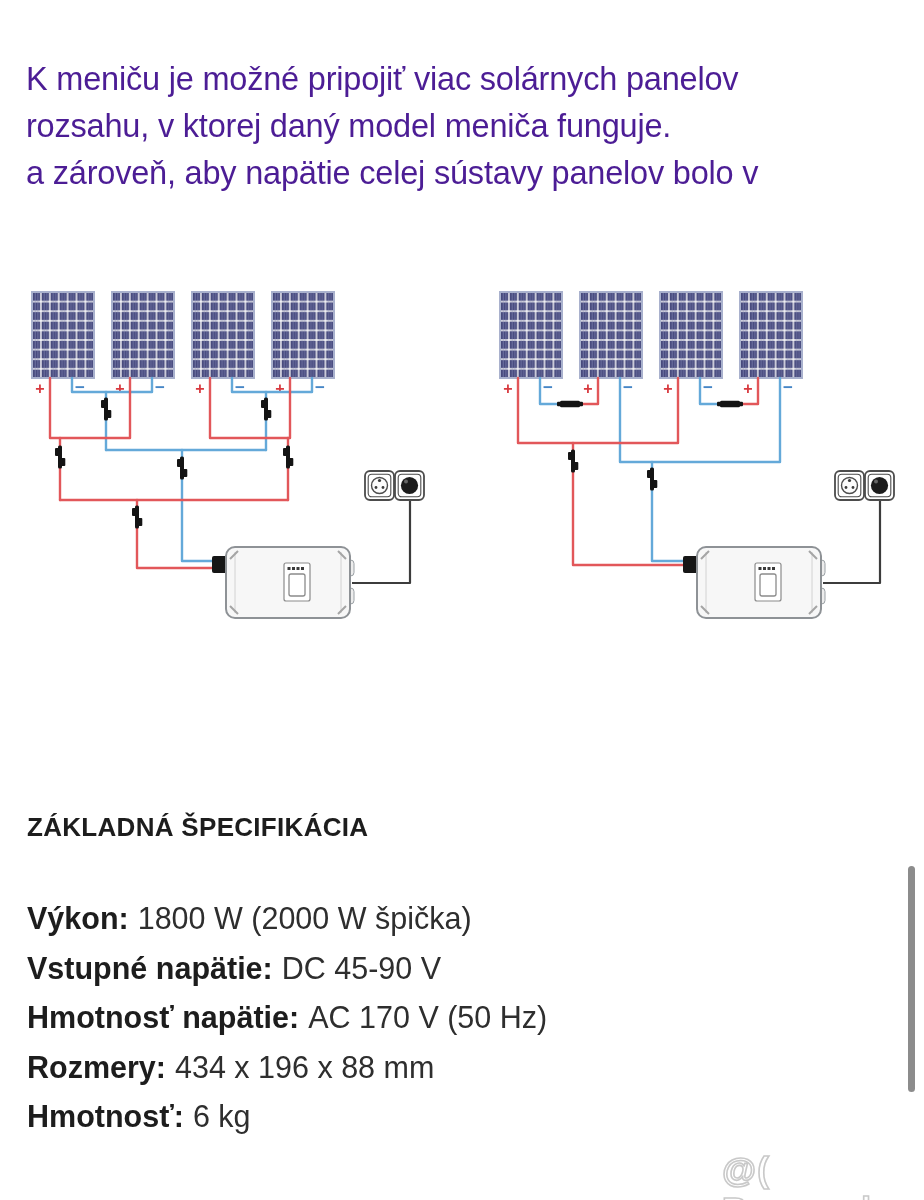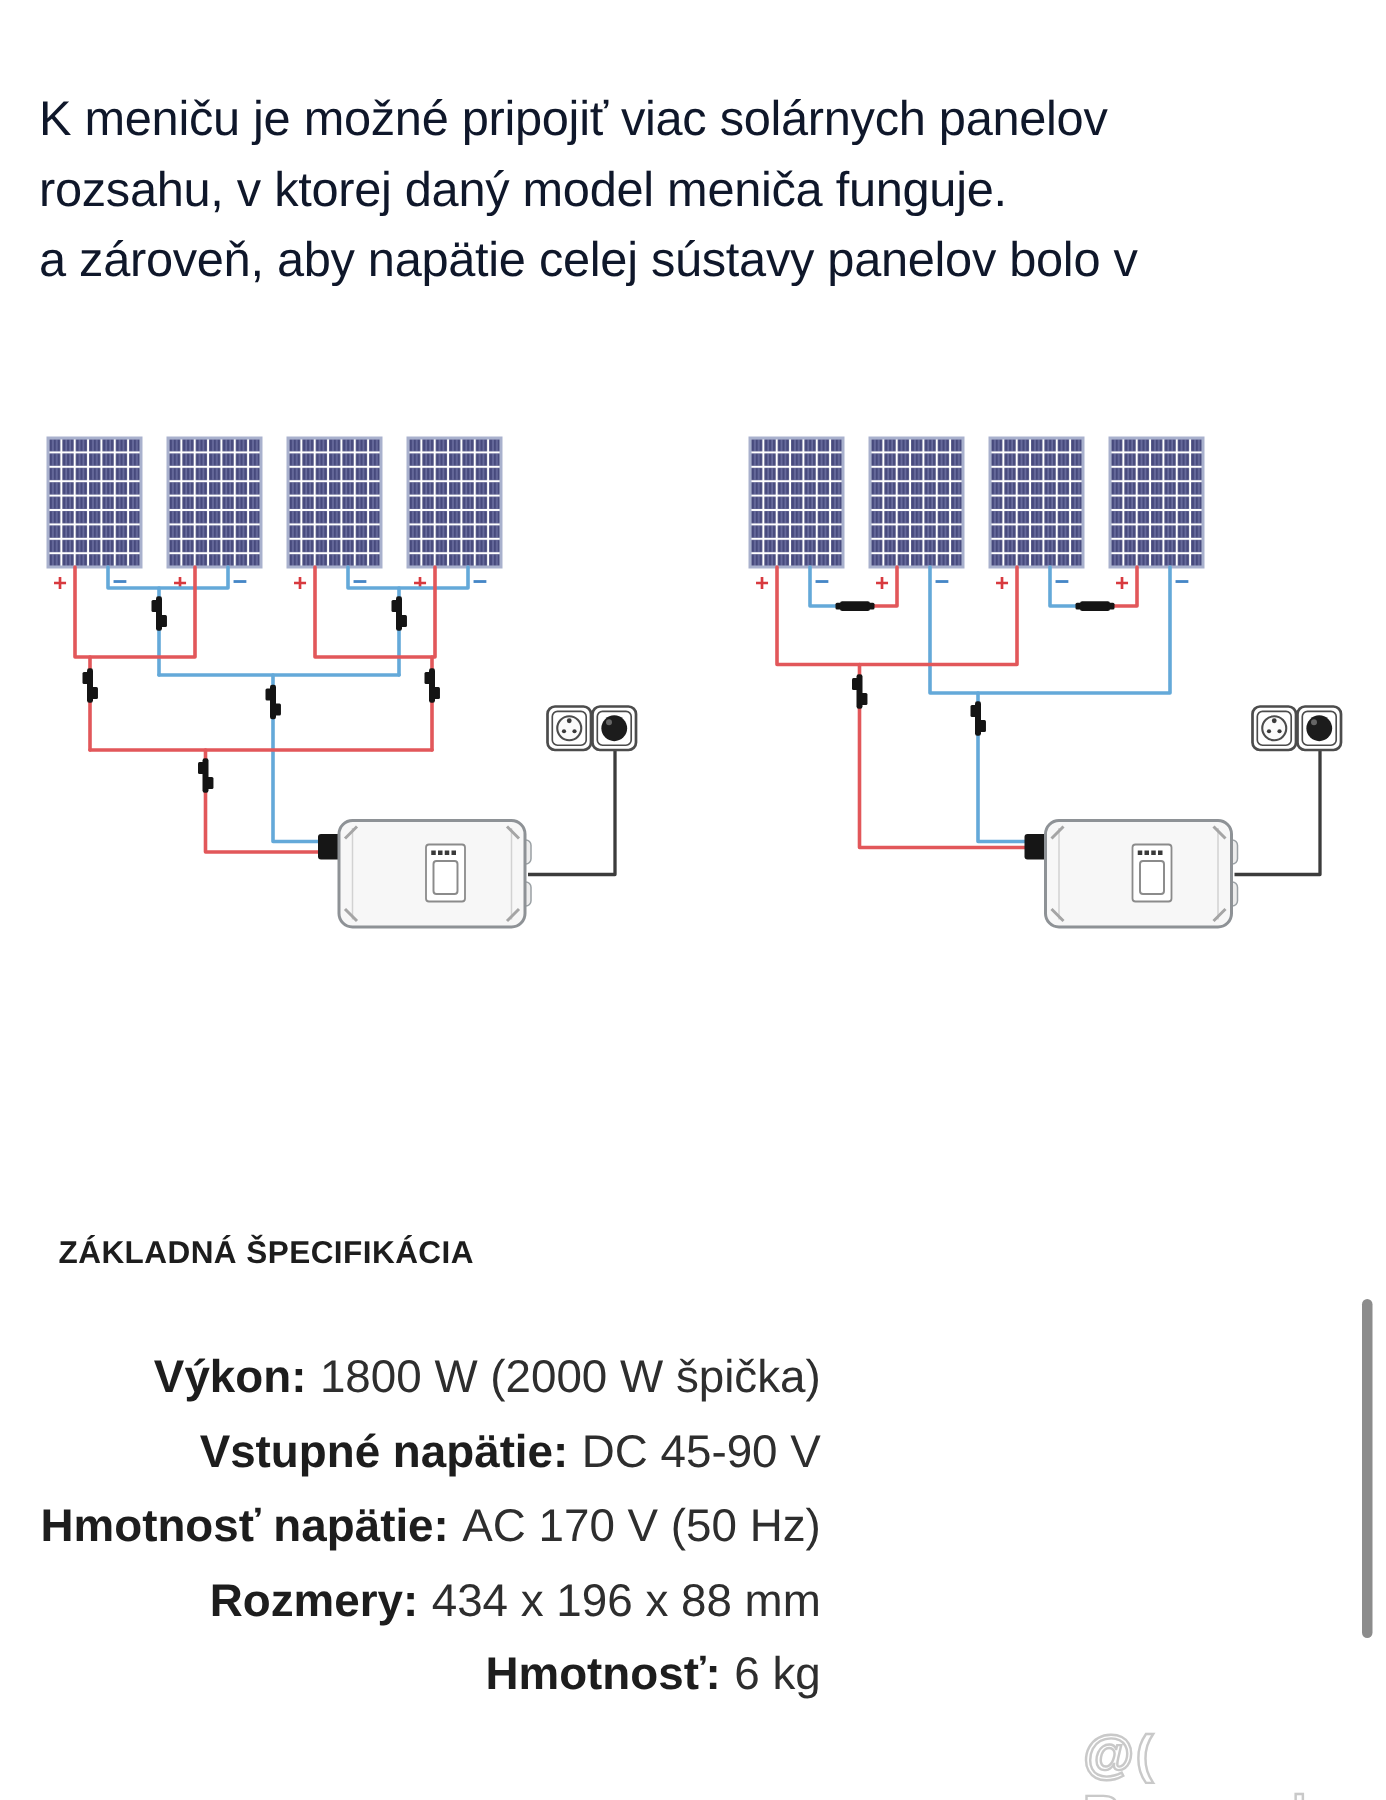--- a/index.html
+++ b/index.html
@@ -1,23 +1,23 @@
 <!DOCTYPE html>
 <html><head>
 <meta charset="utf-8">
 <style>
   html,body{margin:0;padding:0;background:#fff;}
   #stage{position:relative;width:924px;height:1200px;background:#ffffff;overflow:hidden;
          font-family:"Liberation Sans","DejaVu Sans",sans-serif;}
-  .para{position:absolute;left:26px;top:56px;color:#0f172a;font-size:32.5px;line-height:47px;
+  .para{position:absolute;left:26px;top:56px;color:#4c1d95;font-size:32.5px;line-height:47px;
         letter-spacing:-0.2px;white-space:nowrap;}
-  .specs-head{position:absolute;left:27px;top:812px;margin:12px;color:#1d1d1d;font-size:21px;
+  .specs-head{position:absolute;left:27px;top:812px;margin:0;color:#1d1d1d;font-size:26px;
         font-weight:bold;letter-spacing:0.3px;}
   .specs{position:absolute;left:27px;top:894px;font-size:30.5px;line-height:49.5px;color:#2e2e2e;
-        white-space:nowrap;text-align:right;}
+        white-space:nowrap;}
   .spec-label{font-weight:bold;color:#1d1d1d;margin-right:9px;}
   .diagram-svg{position:absolute;left:0;top:0;}
   .plus-t{fill:#d8393e;font-size:16px;font-weight:bold;text-anchor:middle;}
   .minus-t{fill:#4586c6;font-size:17px;font-weight:bold;text-anchor:middle;}
   .wire-n{stroke:#64a9d9;stroke-width:2.4;fill:none;stroke-linejoin:round;stroke-linecap:round;}
   .wire-p{stroke:#e2575a;stroke-width:2.4;fill:none;stroke-linejoin:round;stroke-linecap:round;}
   .wire-ac{stroke:#3c3c3c;stroke-width:2.2;fill:none;stroke-linejoin:round;}
   .scroll-thumb{position:absolute;left:908px;top:866px;width:7px;height:226px;border-radius:4px;
         background:#8c8c8c;}
   .watermark{position:absolute;left:722px;top:1150px;font-size:35px;font-weight:bold;

